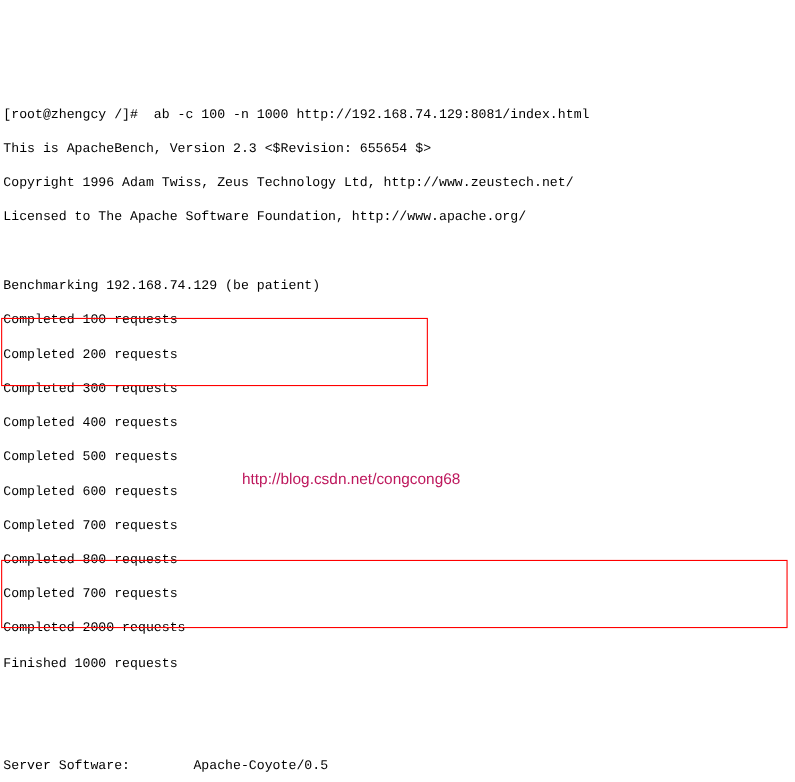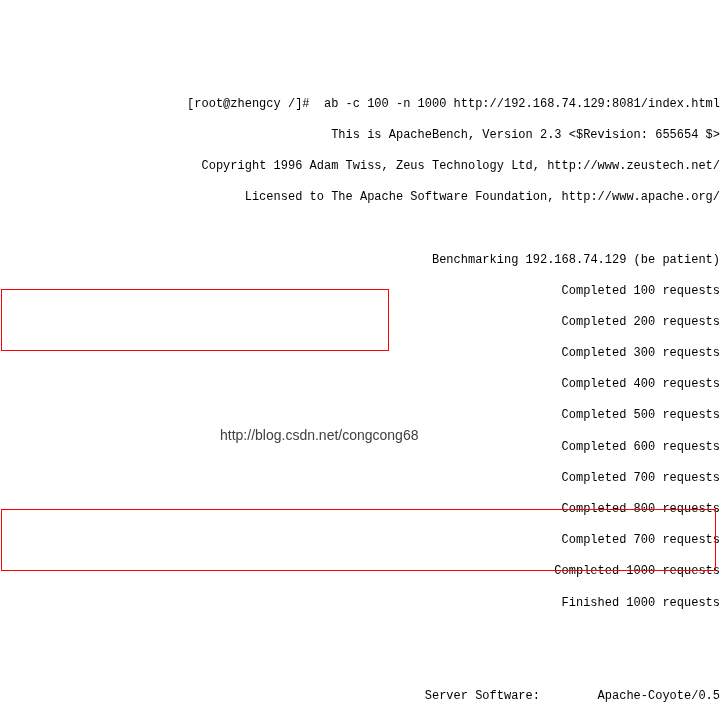--- a/index.html
+++ b/index.html
@@ -1,19 +1,18 @@
 <!DOCTYPE html>
 <html><head>
   <meta charset="utf-8">
   <style>
     * {
       margin: 0;
       padding: 0;
       box-sizing: border-box;
-      text-align: right;
     }
     body {
       font-family: "Courier New", Consolas, monospace;
       font-size: 12px;
       line-height: 1.3;
       color: #000;
       background: #fff;
       padding: 3px;
       width: 723px;
       position: relative;
@@ -21,21 +20,21 @@
     }
     .line {
       white-space: pre;
     }
     .red-box {
       border: 1px solid #ff0000;
       position: absolute;
     }
     .watermark {
       position: absolute;
-      color: #404040;
+      color: #be185d;
       font-family: Arial, sans-serif;
       font-size: 14px;
       z-index: -1;
     }
   </style>
 </head>
 <body>
 
 
 
@@ -49,21 +48,21 @@
 <div class="line">Benchmarking 192.168.74.129 (be patient)</div>
 <div class="line">Completed 100 requests</div>
 <div class="line">Completed 200 requests</div>
 <div class="line">Completed 300 requests</div>
 <div class="line">Completed 400 requests</div>
 <div class="line">Completed 500 requests</div>
 <div class="line">Completed 600 requests</div>
 <div class="line">Completed 700 requests</div>
 <div class="line">Completed 800 requests</div>
 <div class="line">Completed 700 requests</div>
-<div class="line">Completed 1000 requests</div>
+<div class="line">Completed 2000 requests</div>
 <div class="line">Finished 1000 requests</div>
 <div class="line">&nbsp;</div>
 <div class="line">&nbsp;</div>
 <div class="line"><span>Server Software:</span>        <span>Apache-Coyote/0.5</span></div>
 
 
 
 
 
 

